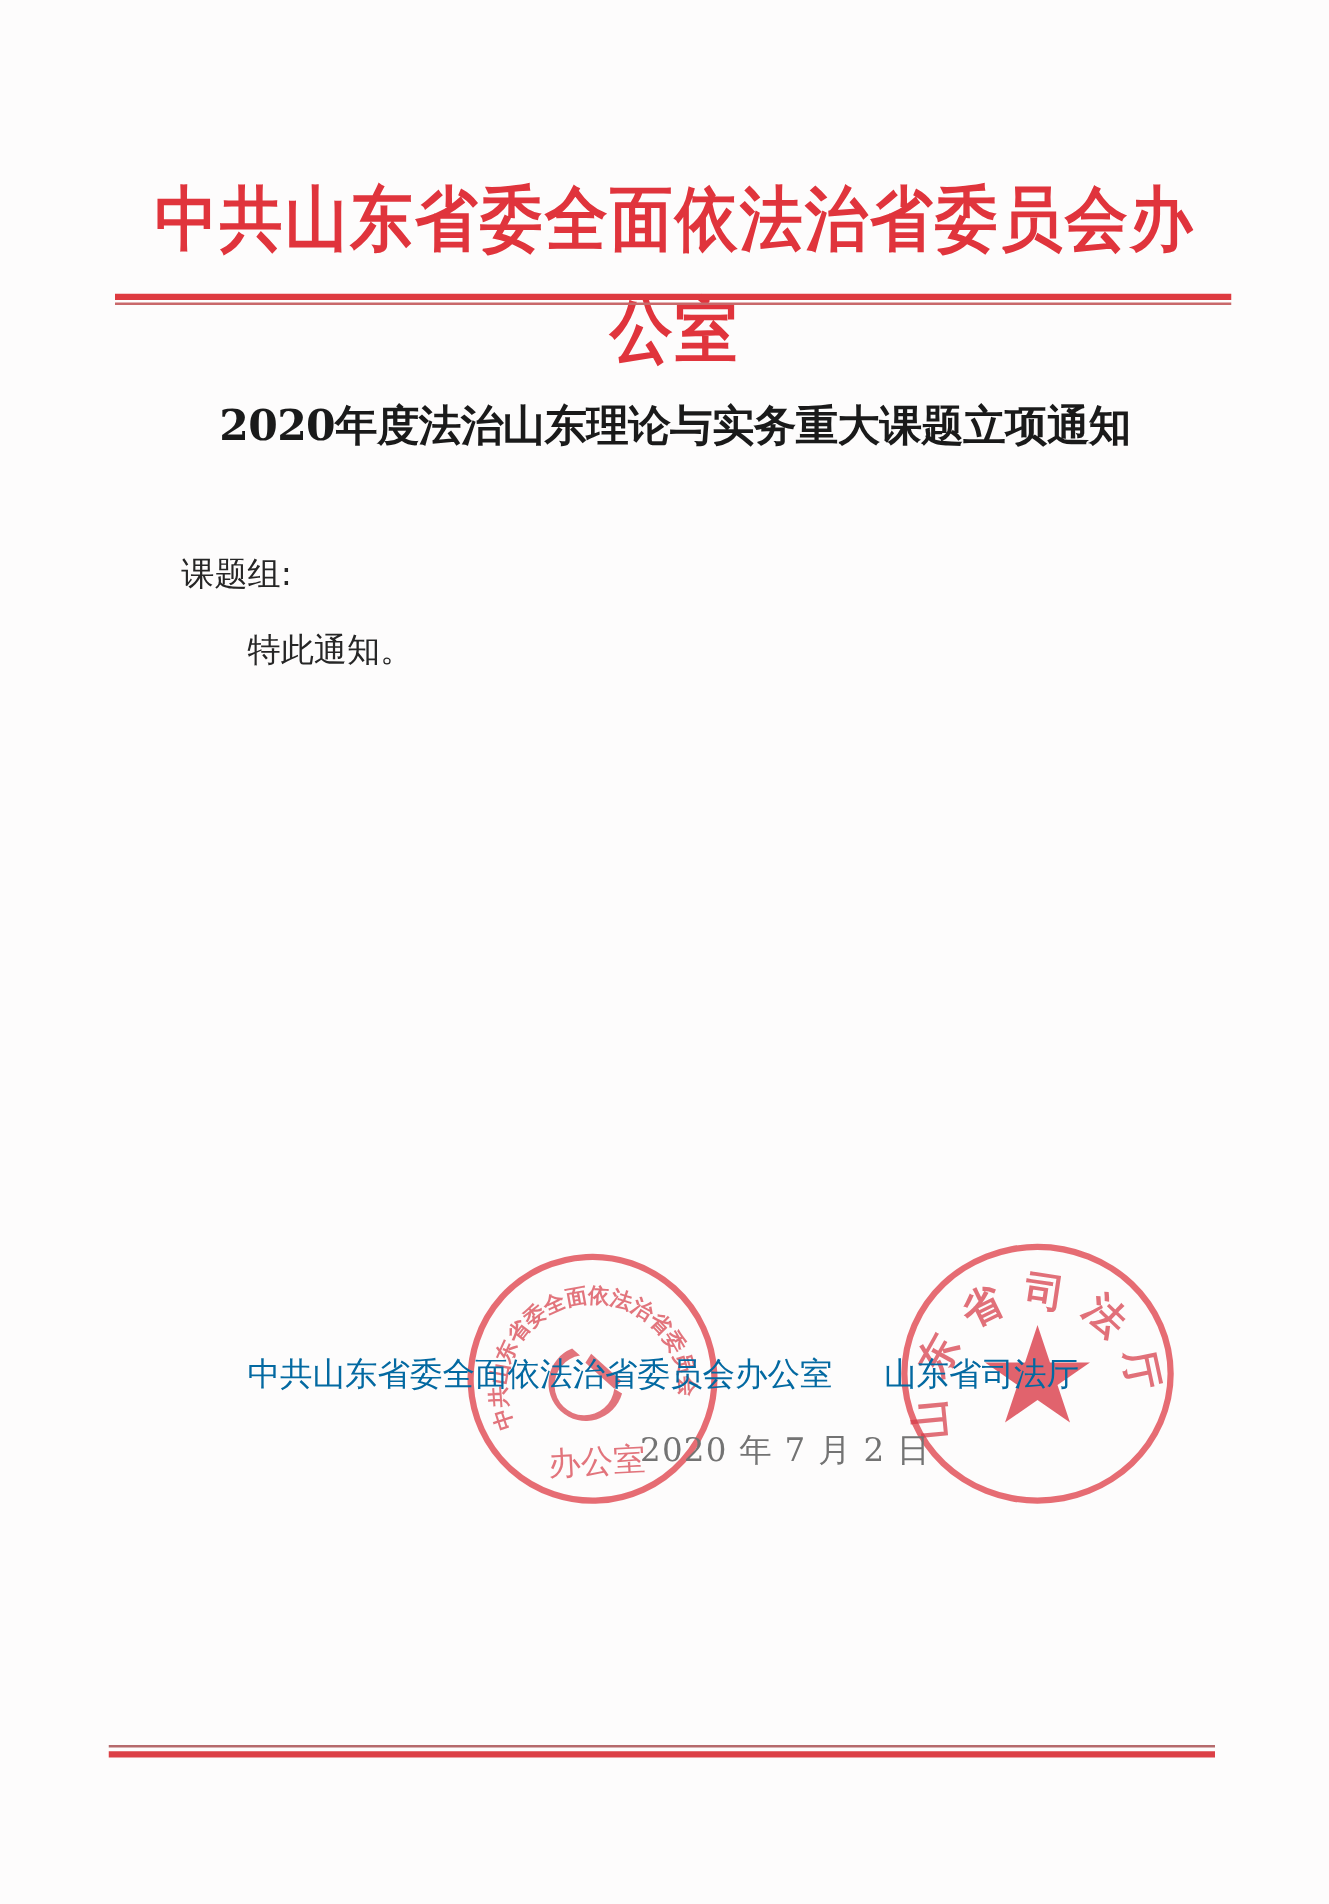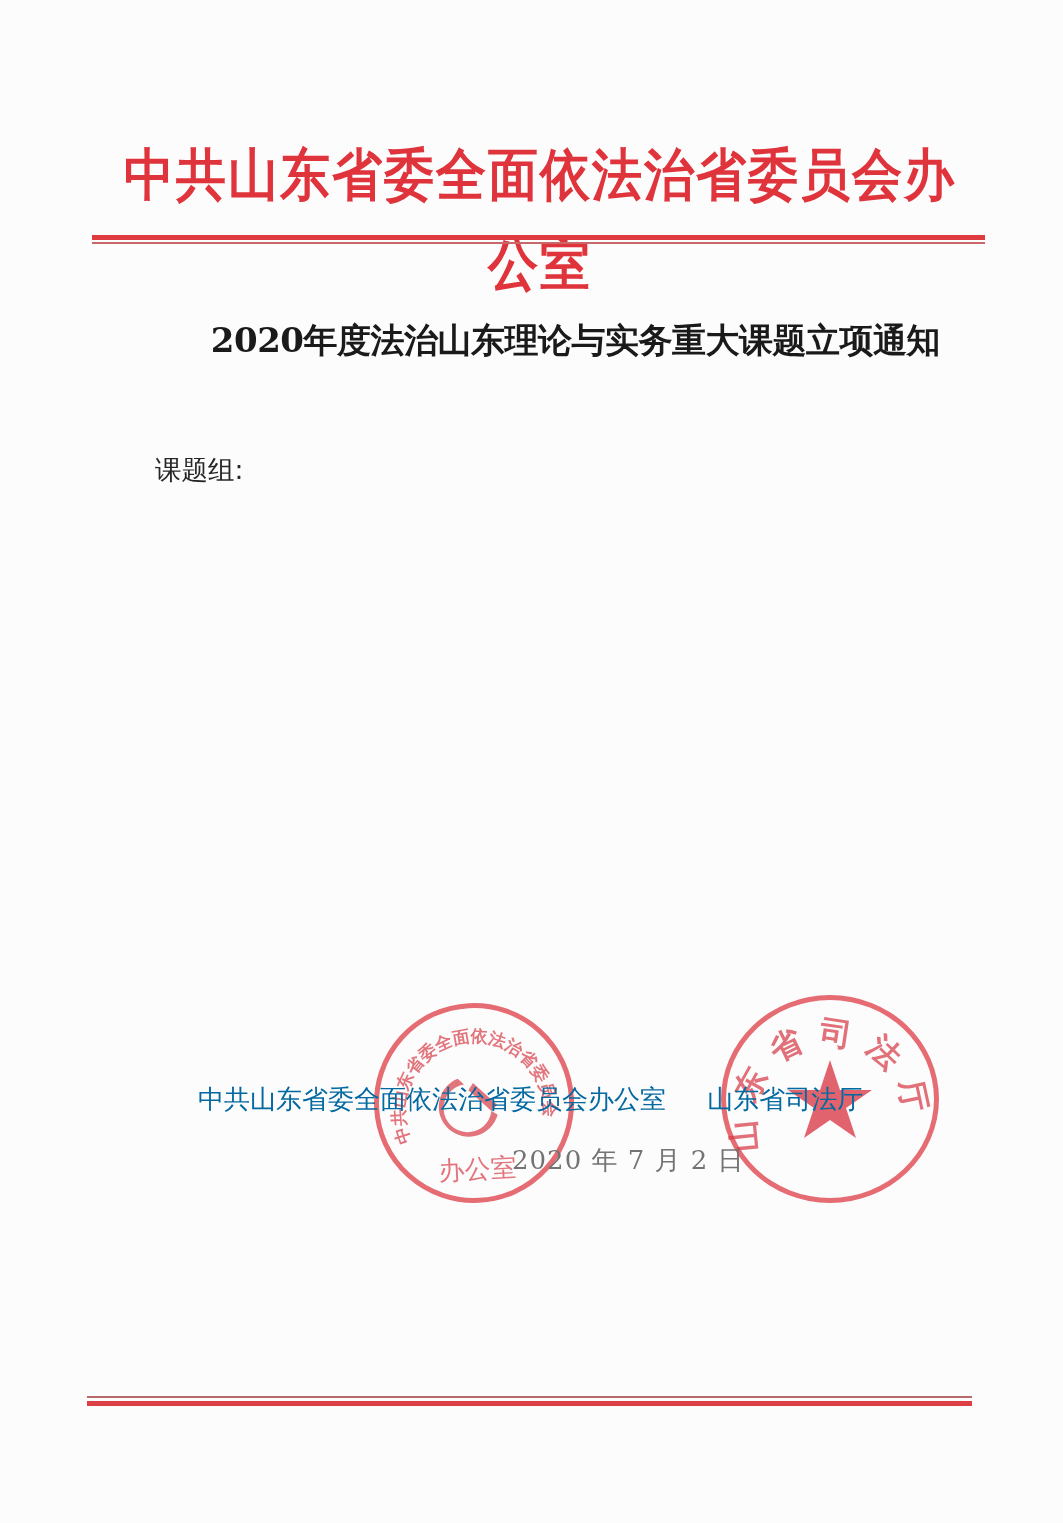--- a/index.html
+++ b/index.html
@@ -12,29 +12,29 @@
       font-family: "DejaVu Sans", "Liberation Sans", sans-serif; font-weight: bold;
       font-size: 50px; letter-spacing: 2px; color: #e0343c; line-height: 80px;
       transform: scaleY(1.12);
     }
     .rule { position: absolute; left: 92px; width: 893px; }
     .rule-top-thick { top: 235px; height: 5px; background: #de3a3f; }
     .rule-top-thin { top: 242px; height: 2px; background: #c9686a; }
     .rule-bot-thin { position: absolute; left: 87px; width: 885px; top: 1396px; height: 2px; background: #b66a6c; }
     .rule-bot-thick { position: absolute; left: 87px; width: 885px; top: 1401px; height: 5px; background: #dc4046; }
     .doc-title {
-      position: absolute; left: 140px; top: 318px; width: 800px; text-align: right;
+      position: absolute; left: 140px; top: 318px; width: 800px; text-align: center;
       font-family: "DejaVu Serif", "Liberation Serif", serif; font-weight: bold; font-size: 34px; color: #1a1a1a;
       letter-spacing: -0.5px;
     }
     .body-text {
       position: absolute; left: 145px; top: 430px; width: 790px;
       font-size: 26.5px; line-height: 60.5px; color: #262626; font-family: "DejaVu Sans", "Liberation Sans", sans-serif;
     }
-    .body-text p { margin: 10px; }
+    .body-text p { margin: 0; }
     .salutation { }
     .para { text-indent: 53px; text-align: justify; }
     .closing { text-indent: 53px; }
     .seal { position: absolute; border-radius: 50%; border: 5px solid rgba(222,60,70,0.75); }
     .seal-left { left: 374px; top: 1003px; width: 190px; height: 190px; transform: rotate(-3deg); }
     .seal-right { left: 721px; top: 995px; width: 208px; height: 198px; }
     .seal svg { position: absolute; left: 0; top: 0; }
     .signatures {
       position: absolute; top: 1082px; left: 198px; font-size: 26px; color: #0369a1;
       font-family: Liberation Sans, sans-serif; white-space: nowrap;
@@ -50,20 +50,21 @@
 <body>
 
 <div class="header-title">中共山东省委全面依法治省委员会办公室</div>
 <div class="rule rule-top-thick"></div>
 <div class="rule rule-top-thin"></div>
 
 <div class="doc-title">2020年度法治山东理论与实务重大课题立项通知</div>
 
 <div class="body-text">
   <p class="salutation">课题组:</p>
+  <p class="closing">特此通知。</p>
 </div>
 
 <div class="seal seal-left">
   <svg width="190" height="190" viewBox="0 0 190 190">
     <defs>
       <path id="arcL" d="M 30 130 A 70 70 0 1 1 160 130"></path>
     </defs>
     <text font-family="DejaVu Sans, sans-serif" font-size="17" font-weight="bold" fill="rgba(214,58,70,0.7)" letter-spacing="0">
       <textPath href="#arcL">中共山东省委全面依法治省委员会</textPath>
     </text>

